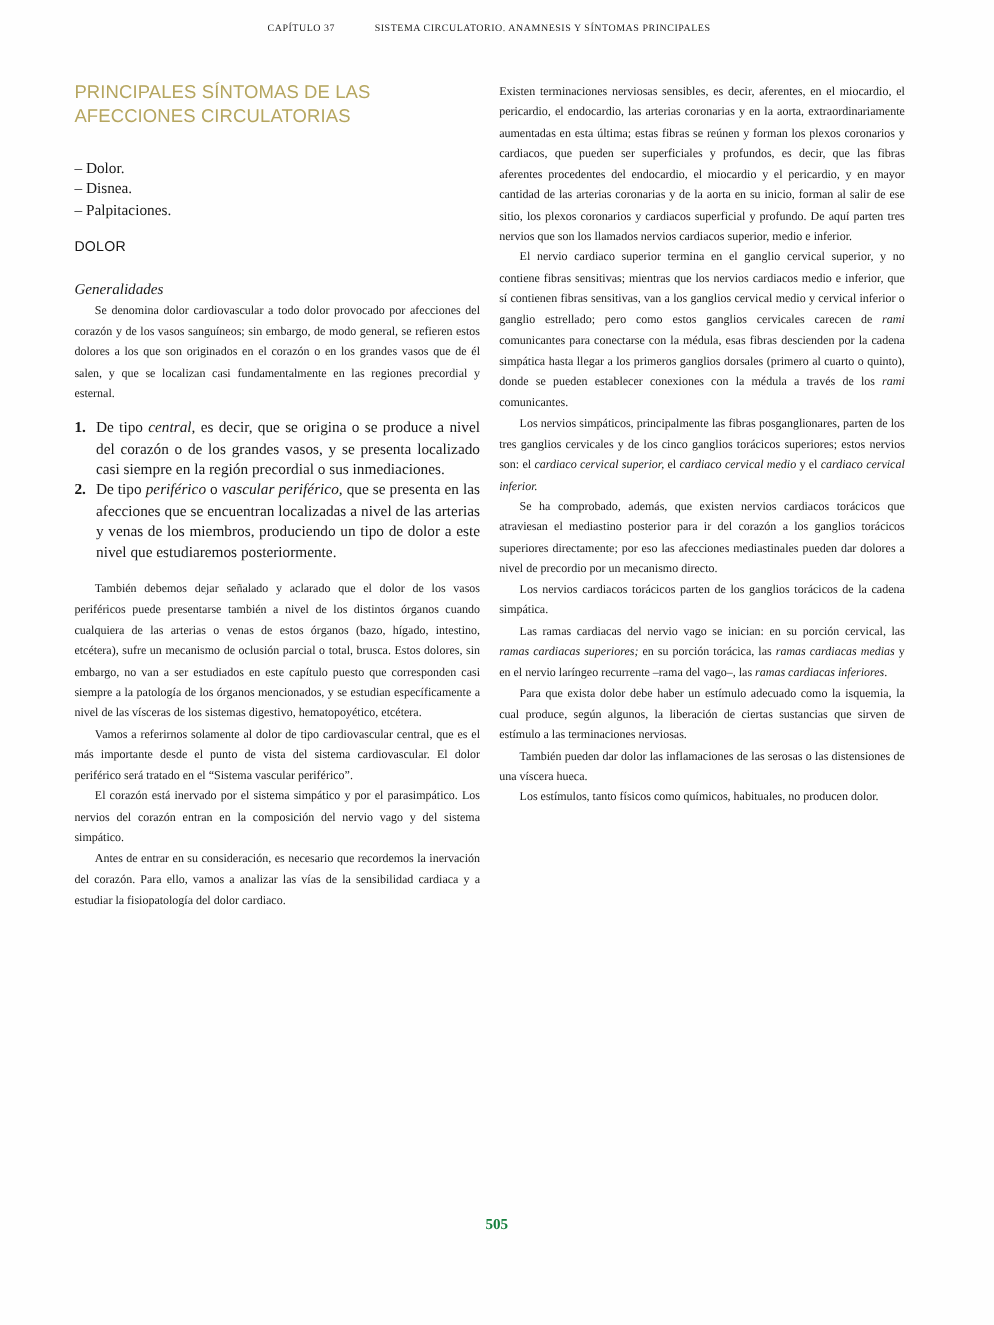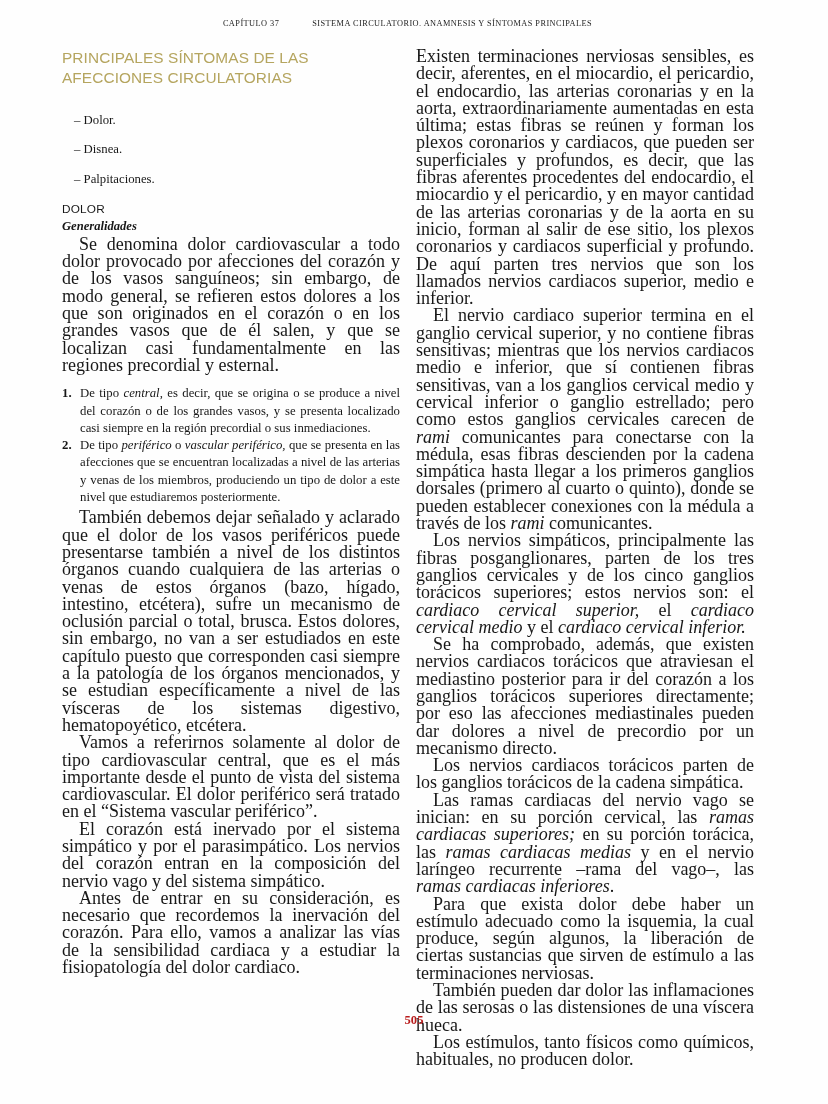--- a/index.html
+++ b/index.html
@@ -39,21 +39,21 @@
     display: inline-block;
     margin-right: 33px;
   }
   .running-head .chapter-title {
     display: inline-block;
   }
 
   
   .columns {
     position: absolute;
-    top: 48px;
+    top: 68px;
     left: 62px;
     width: 692px;
     height: 960px;
     display: flex;
     gap: 16px;
   }
   .col {
     width: 338px;
     flex: 0 0 338px;
   }
@@ -68,63 +68,63 @@
     letter-spacing: 0.1px;
     margin: 0 0 25px 0;
   }
   .sub-head {
     font-family: "Liberation Sans", sans-serif;
     font-size: 11.8px;
     line-height: 15px;
     font-weight: 400;
     color: #171717;
     letter-spacing: 0.2px;
-    margin: 14px 0 2px 0;
+    margin: 14px 0 21px 0;
   }
   .sub-sub-head {
     font-family: "Liberation Serif", serif;
     font-style: italic;
-    font-weight: bold;
+    font-weight: normal;
     font-size: 12.6px;
     line-height: 15px;
     color: #171717;
     margin: 0 0 2px 0;
   }
 
   
   p.body-text {
     margin: 0;
-    font-size: 18px;
+    font-size: 10px;
     line-height: 17.3px;
     text-align: justify;
     text-indent: 17px;
     hyphens: none;
     color: #171717;
   }
   p.body-text.no-indent { text-indent: 0; }
-  p.body-text.lead-gap { margin-top: 3px; }
+  p.body-text.lead-gap { margin-top: 13px; }
 
   .plain-line {
     margin: 0 0 12px 0;
     font-size: 12.75px;
     line-height: 17.3px;
     text-align: left;
     text-indent: 0;
   }
 
   
   ul.dash-list {
     list-style: none;
     margin: 0 0 2px 0;
     padding: 0;
   }
   ul.dash-list li {
     font-size: 12.75px;
     line-height: 17.3px;
-    margin: 12px;
+    margin: 0;
     padding: 0;
     white-space: nowrap;
   }
 
   
   ol.num-list {
     list-style: none;
     margin: 11px 0 0 0;
     padding: 0;
   }
@@ -148,21 +148,21 @@
   
   .folio {
     position: absolute;
     top: 1013px;
     left: 0;
     width: 828px;
     text-align: center;
     font-family: "Liberation Serif", serif;
     font-weight: bold;
     font-size: 12.6px;
-    color: #b91c1c;
+    color: #15803d;
   }
 </style>
 </head>
 <body>
 
 <div class="page">
 
   <div class="running-head">
     <span class="chapter-label">CAPÍTULO 37</span><span class="chapter-title">SISTEMA CIRCULATORIO. ANAMNESIS Y SÍNTOMAS PRINCIPALES</span>
   </div>

